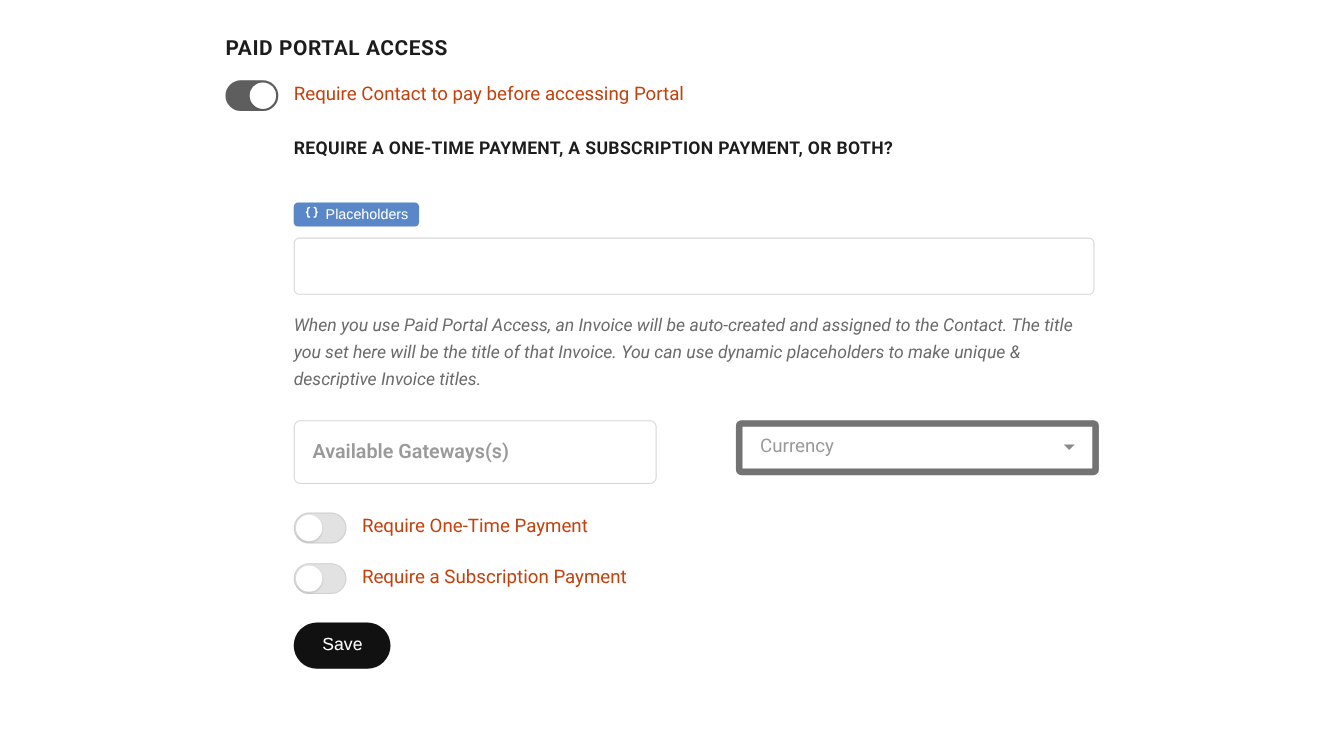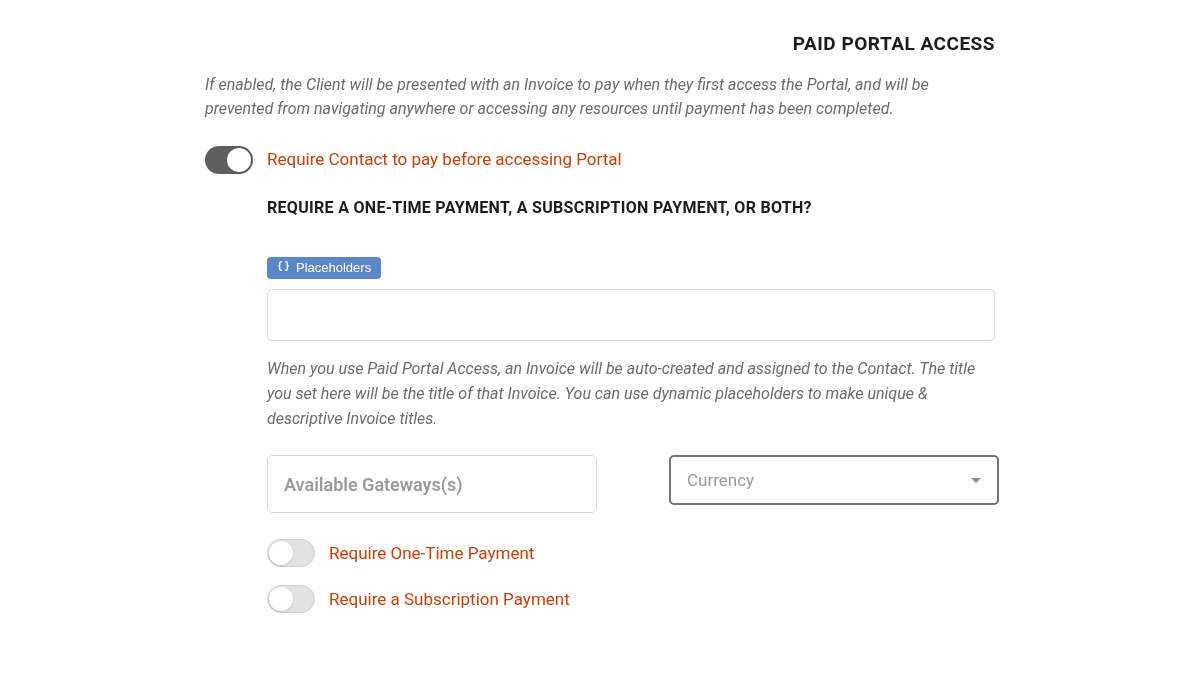--- a/index.html
+++ b/index.html
@@ -19,21 +19,20 @@
       margin: 0 auto;
       padding: 30px 0 40px 0;
     }
     .section-title {
       font-size: 19px;
       font-weight: 700;
       letter-spacing: 0.5px;
       color: #1c1c1c;
       margin-bottom: 14px;
       text-transform: uppercase;
-      text-align: right;
     }
     .section-desc {
       font-style: italic;
       color: #6b6b6b;
       font-size: 16px;
       line-height: 1.55;
       margin-bottom: 24px;
     }
     .toggle-row {
       display: flex;
@@ -145,21 +144,21 @@
       align-items: center;
       padding: 0 16px;
       color: #9a9a9a;
       font-size: 18px;
       font-weight: 600;
       cursor: pointer;
     }
     .currency-select {
       flex: 0 0 330px;
       height: 50px;
-      border: 2px solid #737373;
+      border: 6px solid #737373;
       border-radius: 5px;
       display: flex;
       align-items: center;
       justify-content: space-between;
       padding: 0 16px;
       color: #9a9a9a;
       font-size: 17px;
       cursor: pointer;
       align-self: flex-start;
     }
@@ -187,21 +186,20 @@
       margin-top: 8px;
     }
   </style>
 </head>
 <body>
 
 <div class="container">
 
   <h2 class="section-title">PAID PORTAL ACCESS</h2>
 
-  <p class="section-desc">If enabled, the Client will be presented with an Invoice to pay when they first access the Portal, and will be prevented from navigating anywhere or accessing any resources until payment has been completed.</p>
 
   <div class="toggle-row">
     <div class="toggle toggle-on">
       <div class="toggle-knob"></div>
     </div>
     <span class="toggle-label">Require Contact to pay before accessing Portal</span>
   </div>
 
   <div class="indented">
 
@@ -240,16 +238,17 @@
       <span class="toggle-label">Require One-Time Payment</span>
     </div>
 
     <div class="toggle-option">
       <div class="toggle toggle-off">
         <div class="toggle-knob"></div>
       </div>
       <span class="toggle-label">Require a Subscription Payment</span>
     </div>
 
+    <button class="save-btn">Save</button>
 
   </div>
 
 </div>
 
 </body></html>

